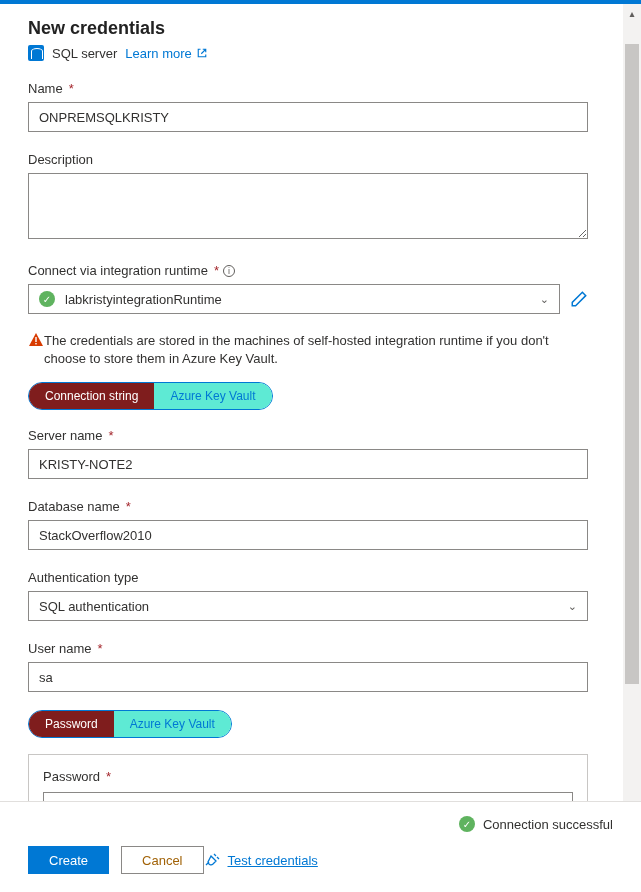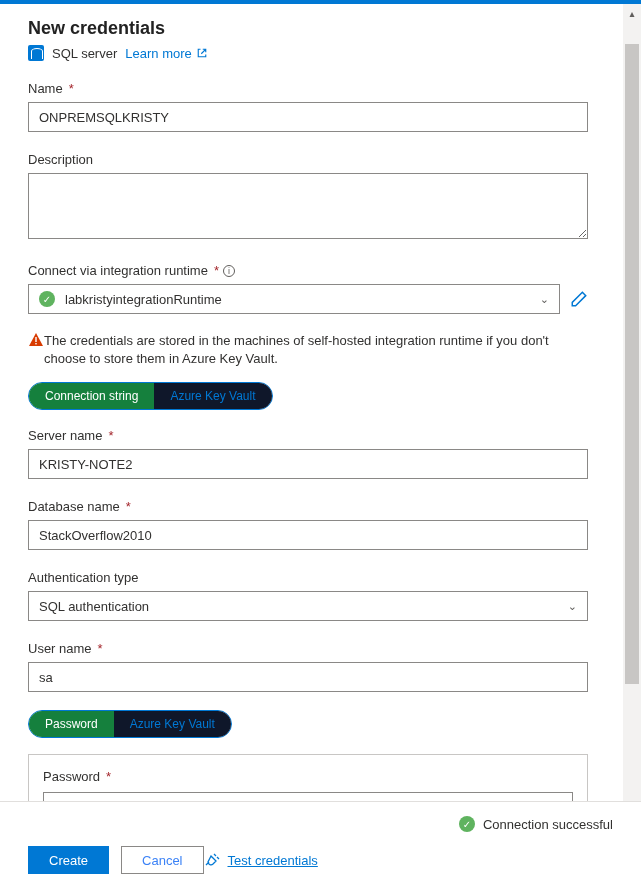--- a/index.html
+++ b/index.html
@@ -20,30 +20,30 @@
     .select-like { width: 100%; border: 1px solid #8a8886; padding: 0 10px; height: 30px; font-size: 13px; color: #323130; background: #fff; display: flex; align-items: center; justify-content: space-between; }
     .select-row { display: flex; align-items: center; gap: 10px; }
     .runtime-wrap { display: flex; align-items: center; gap: 10px; }
     .runtime-wrap .select-like { flex: 1; }
     .chev { color: #605e5c; font-size: 11px; }
     .greencheck { width: 16px; height: 16px; border-radius: 50%; background: #5fb35f; display: inline-flex; align-items: center; justify-content: center; color: #fff; font-size: 10px; flex-shrink: 0; }
     .warn-row { display: flex; gap: 0; align-items: flex-start; margin: 10px 0 14px; }
     .warntri { color: #d83b01; flex-shrink: 0; }
     .warn-text { font-size: 13px; color: #323130; line-height: 1.4; }
     .pill-group { display: inline-flex; border: 1px solid #0078d4; border-radius: 16px; overflow: hidden; height: 28px; margin-bottom: 16px; }
-    .pill { padding: 0 16px; font-size: 12px; display: flex; align-items: center; cursor: pointer; background: #0f172a; color: #0078d4; }
-    .pill.active { background: #15803d; color: #fff; }
+    .pill { padding: 0 16px; font-size: 12px; display: flex; align-items: center; cursor: pointer; background: #5eead4; color: #0078d4; }
+    .pill.active { background: #7f1d1d; color: #fff; }
     .inner-box { border: 1px solid #c8c6c4; padding: 12px 14px 16px; margin-bottom: 18px; }
     .inner-box .label { margin-bottom: 8px; }
     .inner-box .text-input { width: 100%; }
     .footer { position: absolute; left: 0; right: 0; bottom: 0; border-top: 1px solid #e1dfdd; padding: 14px 28px 18px; background: #fff; }
     .footer-row { display: flex; justify-content: flex-end; align-items: center; gap: 12px; margin-bottom: 14px; }
     .footer-row2 { display: flex; align-items: center; }
     .btn-group { display: flex; gap: 12px; }
-    .btn { height: 28px; padding: 0 20px; font-size: 13px; cursor: pointer; border: 1px solid #8a8886; background: #fff; color: #3b82f6; display: inline-flex; align-items: center; justify-content: center; }
+    .btn { height: 28px; padding: 0 20px; font-size: 13px; cursor: pointer; border: 1px solid #8a8886; background: #fff; color: #a16207; display: inline-flex; align-items: center; justify-content: center; }
     .btn.primary { background: #0078d4; color: #fff; border-color: #0078d4; }
     .footer-link { color: #323130; font-size: 13px; display: inline-flex; align-items: center; gap: 8px; }
     .footer-link.blue { color: #0078d4; }
     .info-ic { width: 12px; height: 12px; border: 1px solid #605e5c; border-radius: 50%; display: inline-flex; align-items: center; justify-content: center; font-size: 9px; color: #605e5c; }
     .edit-ic { color: #0078d4; width: 18px; height: 18px; cursor: pointer; }
     .sql-ic { width: 16px; height: 16px; background: #0078d4; border-radius: 2px; display: inline-block; position: relative; }
     .sql-ic::after { content: ""; position: absolute; left: 3px; top: 3px; width: 10px; height: 10px; border: 1px solid #fff; border-radius: 50% 50% 0 0 / 30% 30% 0 0; border-bottom: 0; }
     .scrollbar-v { position: absolute; right: 0; top: 4px; bottom: 80px; width: 18px; background: #f3f2f1; }
     .scrollbar-arrow { height: 18px; display: flex; align-items: center; justify-content: center; color: #605e5c; font-size: 10px; cursor: pointer; }
     .scrollbar-thumb { position: absolute; left: 2px; right: 2px; top: 40px; height: 640px; background: #c8c6c4; cursor: pointer; }

